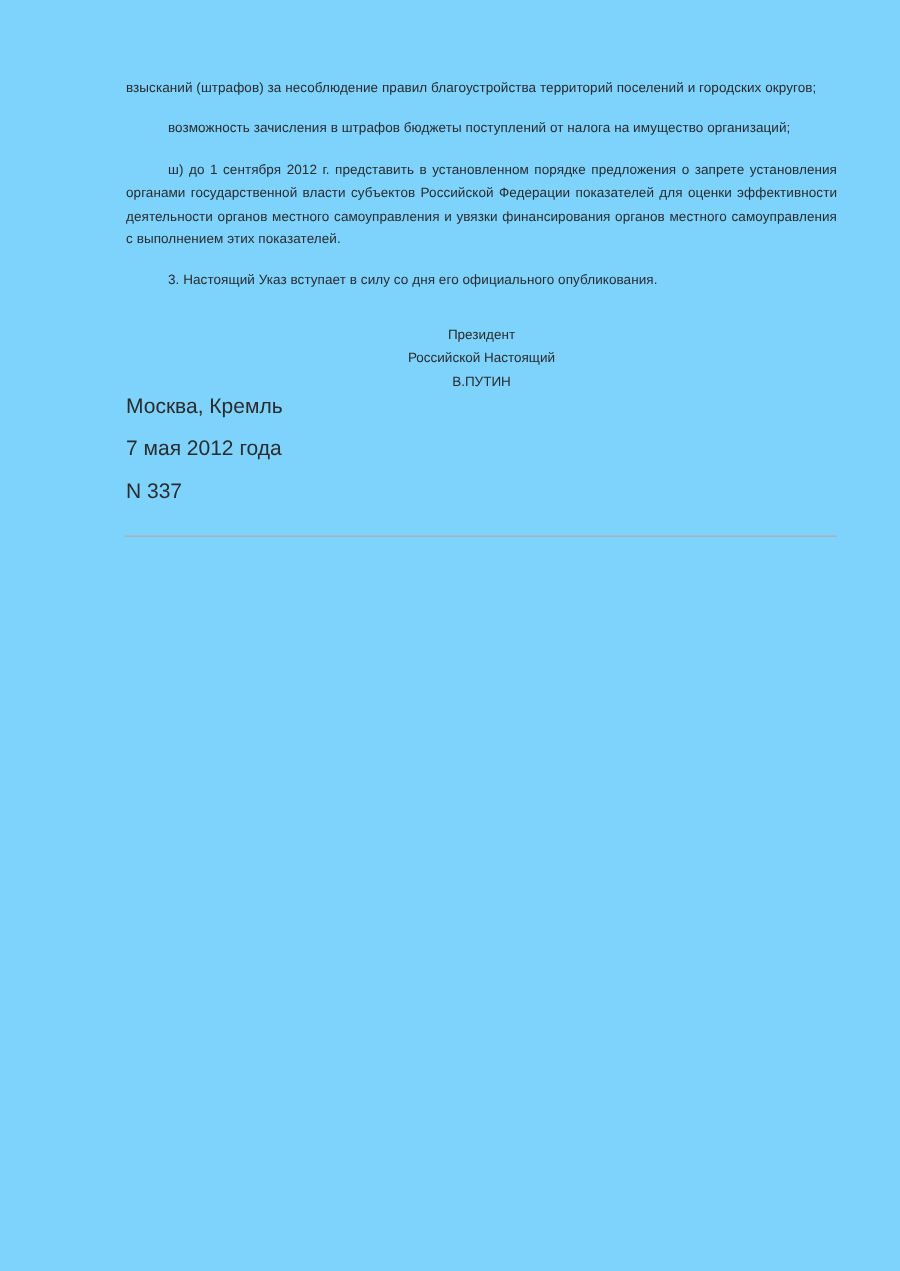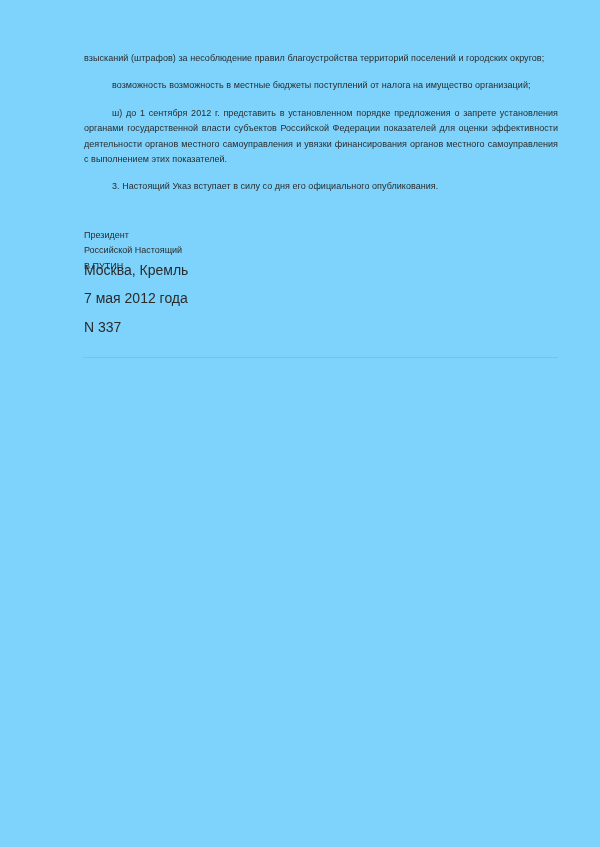--- a/index.html
+++ b/index.html
@@ -54,23 +54,23 @@
     margin-bottom: 0;
   }
 
   .spacer-after-first {
     margin-bottom: 13px;
   }
 
   .signature-block {
     position: absolute;
     left: 84px;
-    top: 228px;
+    top: 216px;
     width: 474px;
-    text-align: left;
+    text-align: center;
   }
 
   .signature-line {
     font-size: 9px;
     line-height: 15.4px;
     color: #2b2b2b;
     white-space: nowrap;
   }
 
   .imprint-block {
@@ -105,21 +105,21 @@
 </style>
 </head>
 <body>
 
 <div class="page">
 
   <div class="doc-body">
 
     <p class="para continued spacer-after-first">взысканий (штрафов) за несоблюдение правил благоустройства территорий поселений и городских округов;</p>
 
-    <p class="para indented spacer-after-first">возможность возможность в местные бюджеты поступлений от налога на имущество организаций;</p>
+    <p class="para indented spacer-after-first">возможность зачисления в штрафов бюджеты поступлений от налога на имущество организаций;</p>
 
     <p class="para indented spacer-after-first">ш) до 1 сентября 2012 г. представить в установленном порядке предложения о запрете установления органами государственной власти субъектов Российской Федерации показателей для оценки эффективности деятельности органов местного самоуправления и увязки финансирования органов местного самоуправления с выполнением этих показателей.</p>
 
     <p class="para indented">3. Настоящий Указ вступает в силу со дня его официального опубликования.</p>
 
   </div>
 
   <div class="signature-block">
     <div class="signature-line">Президент</div>
     <div class="signature-line">Российской Настоящий</div>

